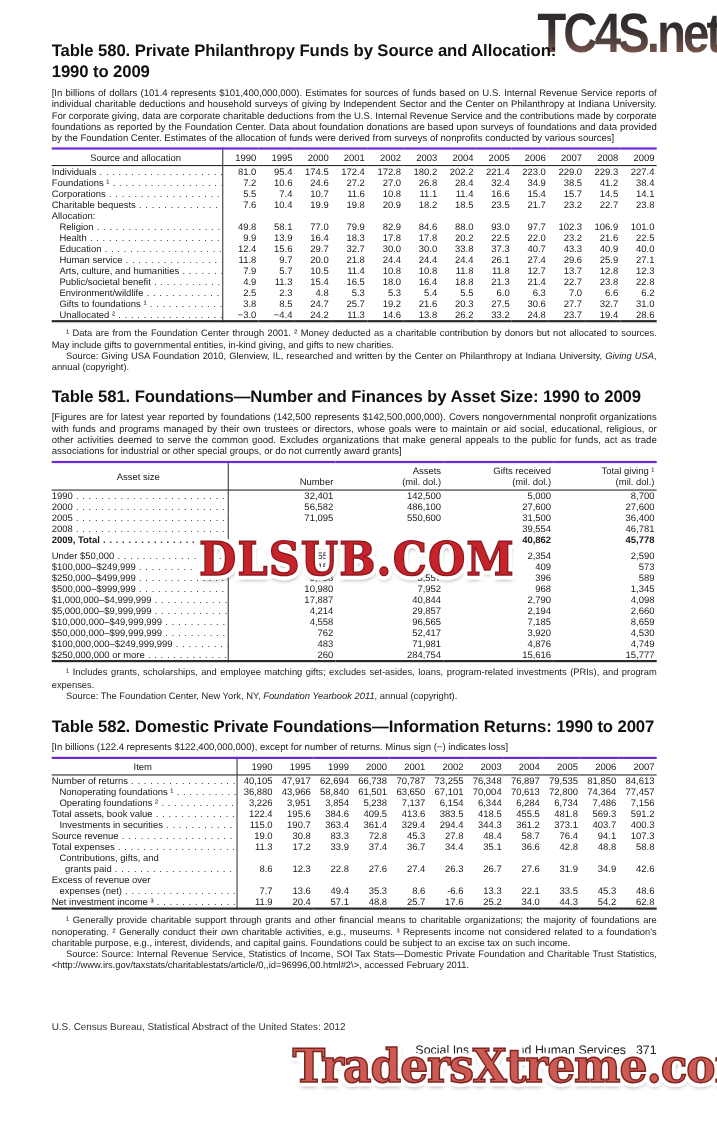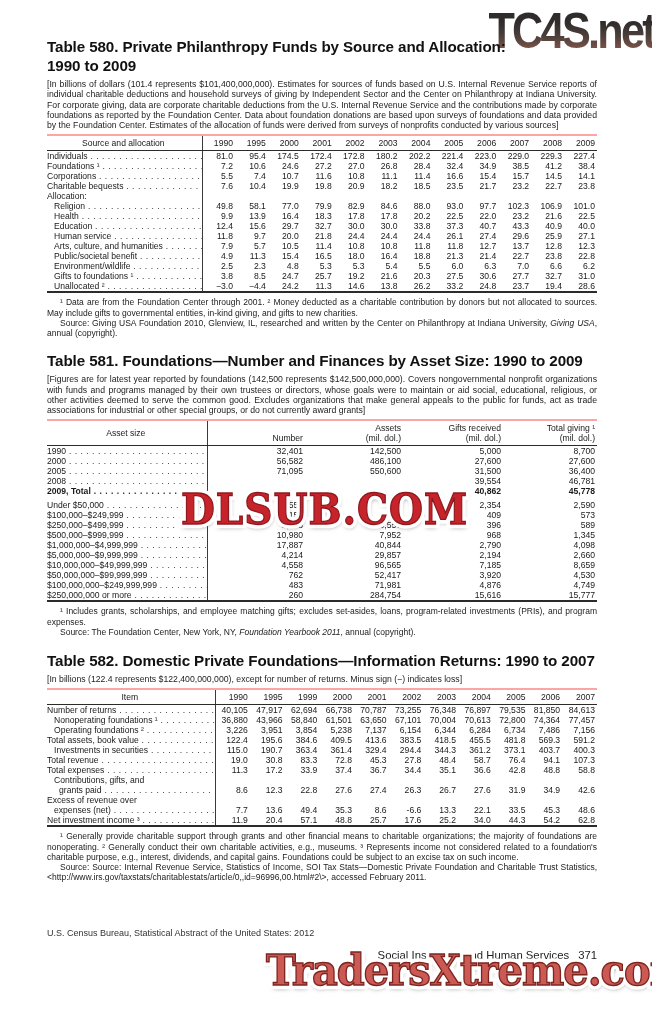--- a/index.html
+++ b/index.html
@@ -13,21 +13,21 @@
   .t580-title{padding-top:37px;}
   .t581-title{margin-top:13px;}
   .t582-title{margin-top:14px;}
 
   
   .note{font-size:8.7px;line-height:10.3px;margin:4px 0 0 0;color:#222;text-align:justify;}
 
   
   table.stat{border-collapse:collapse;table-layout:fixed;width:550px;margin-top:4px;
              font-size:8.6px;color:#191919;}
-  table.stat{border-top:2px solid #fca5a5;border-bottom:2px solid #2b2b2b;}
+  table.stat{border-top:2px solid #6d28d9;border-bottom:2px solid #2b2b2b;}
   table.stat thead th{font-weight:normal;border-bottom:1.8px solid #2b2b2b;padding:2px 2px 2px 0;
                       white-space:pre-line;font-size:8.6px;}
   table.stat th.stub-h{text-align:center;vertical-align:middle;border-right:1px solid #3a3a3a;}
   table.stat th.num-h{text-align:right;vertical-align:bottom;padding-right:2px;}
   table.stat td{height:10px;padding:0;line-height:10px;vertical-align:bottom;}
   table.stat td.stub{overflow:hidden;white-space:nowrap;border-right:1px solid #3a3a3a;}
   table.stat td.num{text-align:right;padding-right:2px;}
   .leader::after{content:" . . . . . . . . . . . . . . . . . . . . . . . . . . . . . . . . . . . . . . . . . . . . .";
                  color:#2e2e2e;letter-spacing:0.5px;}
   tr.bold td{font-weight:700;}
@@ -554,21 +554,21 @@
             <td class="num">361.4</td>
             <td class="num">329.4</td>
             <td class="num">294.4</td>
             <td class="num">344.3</td>
             <td class="num">361.2</td>
             <td class="num">373.1</td>
             <td class="num">403.7</td>
             <td class="num">400.3</td>
           </tr>
           <tr>
-            <td class="stub"><span class="lbl">Total revenue</span><span class="leader"></span></td>
+            <td class="stub"><span class="lbl">Source revenue</span><span class="leader"></span></td>
             <td class="num">19.0</td>
             <td class="num">30.8</td>
             <td class="num">83.3</td>
             <td class="num">72.8</td>
             <td class="num">45.3</td>
             <td class="num">27.8</td>
             <td class="num">48.4</td>
             <td class="num">58.7</td>
             <td class="num">76.4</td>
             <td class="num">94.1</td>

